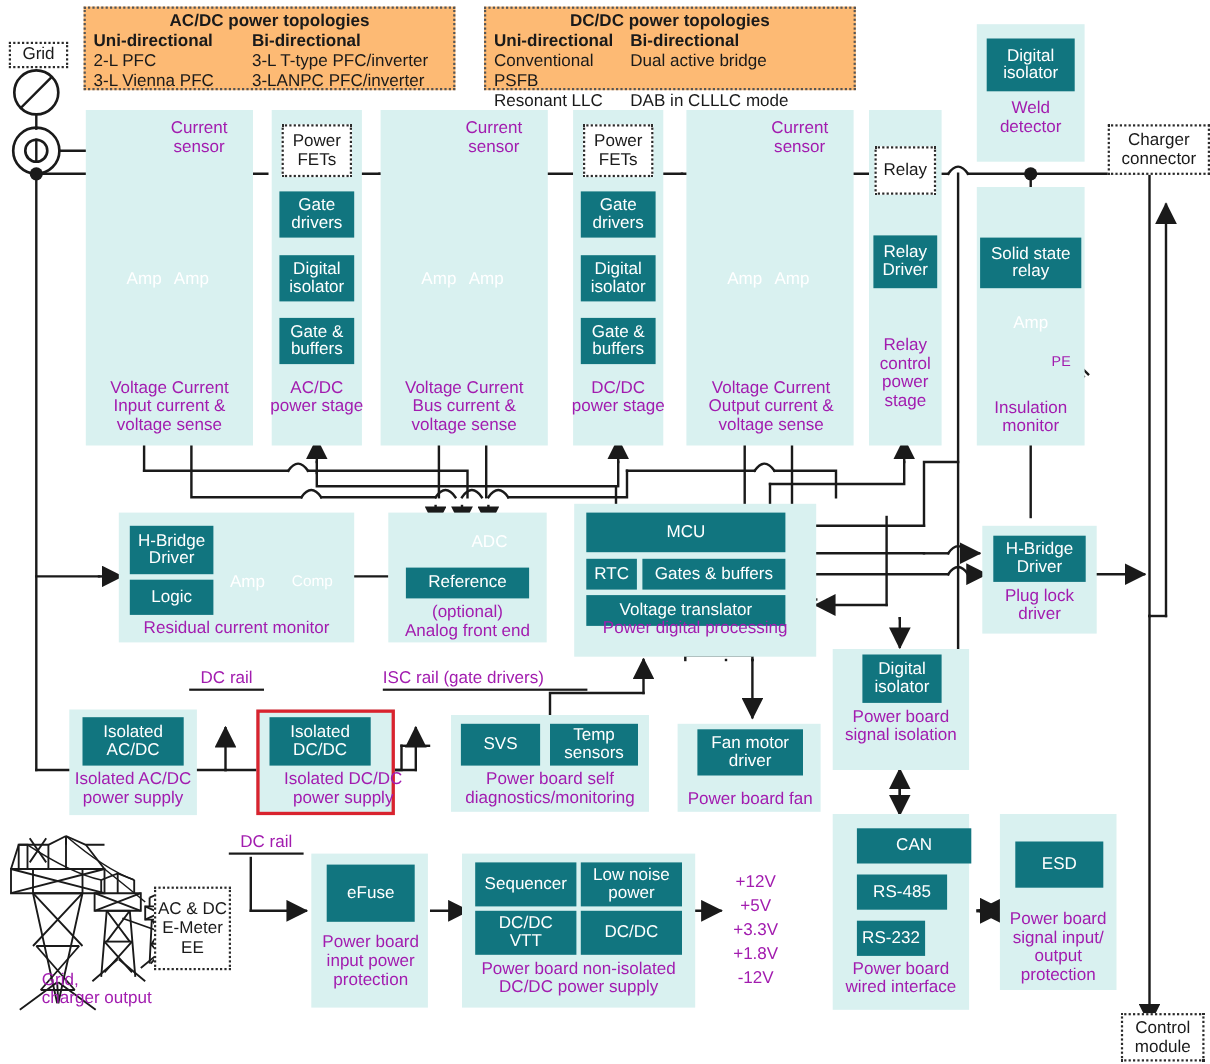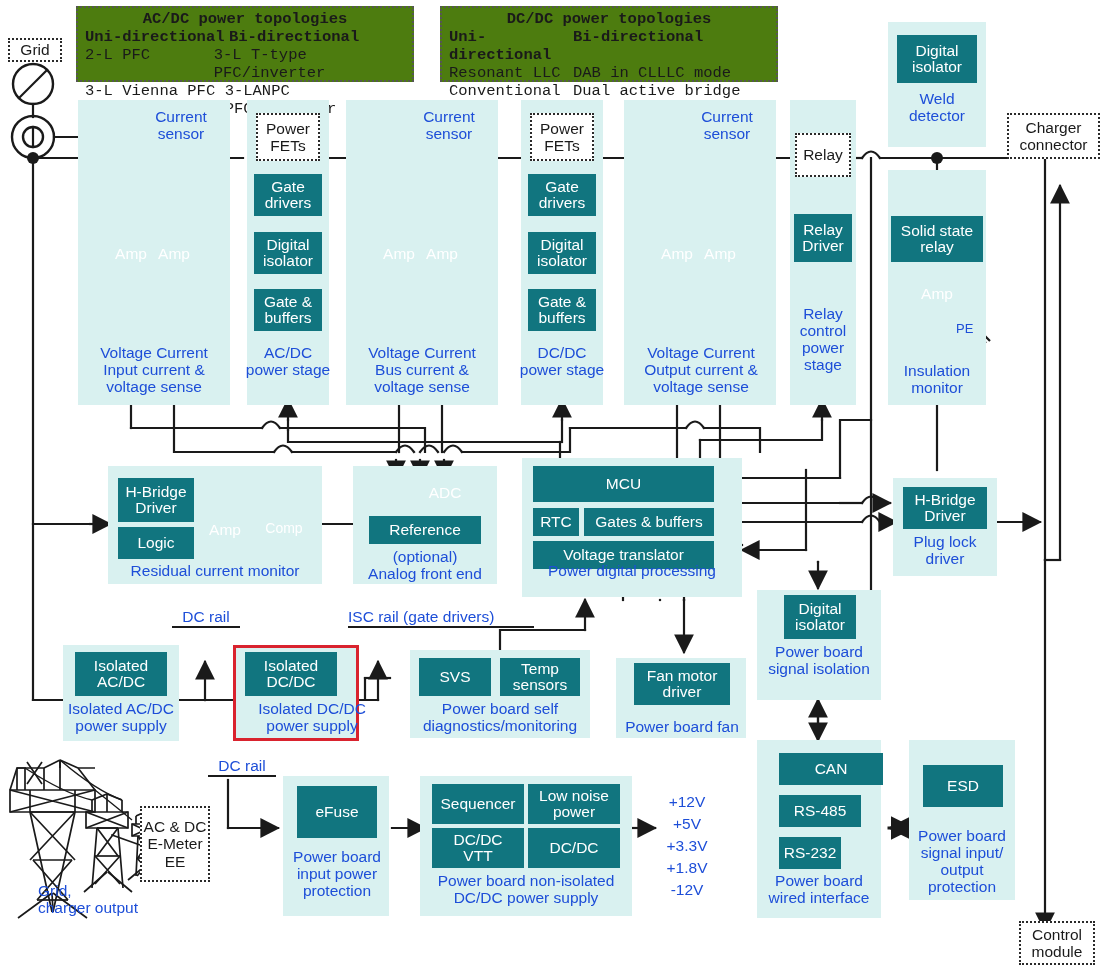--- a/index.html
+++ b/index.html
@@ -1,23 +1,23 @@
 <!DOCTYPE html>
 <html><head>
 <meta charset="utf-8">
 <style>
   html,body{margin:0;padding:0;background:#fff;}
   body{font-family:"Liberation Sans",sans-serif;color:#1a1a1a;}
   #stage{position:relative;width:1100px;height:967px;overflow:hidden;background:#fff;}
   #wires{position:absolute;left:0;top:0;width:1100px;height:967px;pointer-events:none;}
   .panel{position:absolute;background:#d9f1f0;box-sizing:border-box;}
   .teal{position:absolute;background:#11757f;color:#fff;display:flex;align-items:center;justify-content:center;text-align:center;line-height:1.06;box-sizing:border-box;font-size:15.5px;}
-  .lbl{position:absolute;text-align:center;line-height:1.1;font-size:15.5px;color:#1d4ed8;}
+  .lbl{position:absolute;text-align:center;line-height:1.1;font-size:15.5px;color:#a21caf;}
   .dash{position:absolute;box-sizing:border-box;border:2px dotted #2a2a2a;background:#fff;display:flex;align-items:center;justify-content:center;text-align:center;line-height:1.1;font-size:15.5px;}
-  .topo{position:absolute;box-sizing:border-box;border:2px dotted #555;background:#4d7c0f;padding:3px 7px 5px 7px;font-family:Liberation Mono, monospace;}
+  .topo{position:absolute;box-sizing:border-box;border:2px dotted #555;background:#fdba74;padding:3px 7px 5px 7px;}
   .topo .t{text-align:center;font-weight:bold;font-size:15.5px;line-height:1.15;}
   .topo .r{display:flex;font-size:15.5px;line-height:1.16;}
   .topo .b{font-weight:bold;}
   .redbox{position:absolute;box-sizing:border-box;border:3px solid #d9232e;}
   .small{font-size:13px;}
 </style>
 </head>
 <body>
 
 <div id="stage">
@@ -316,26 +316,26 @@
       </div>
 </div>
 
 <div class="topo" style="left:440px;top:6px;width:338px;height:76px;">
   <div class="t">DC/DC power topologies</div>
   <div class="r">
         <div class="b" style="width:124px;">Uni-directional</div>
         <div class="b">Bi-directional</div>
       </div>
   <div class="r">
+        <div style="width:124px;">Conventional PSFB</div>
+        <div>Dual active bridge</div>
+      </div>
+  <div class="r">
         <div style="width:124px;">Resonant LLC</div>
         <div>DAB in CLLLC mode</div>
-      </div>
-  <div class="r">
-        <div style="width:124px;">Conventional PSFB</div>
-        <div>Dual active bridge</div>
       </div>
 </div>
 
 <div class="dash" style="left:8px;top:38px;width:54px;height:24px;">Grid</div>
 
 <div class="panel" style="left:78px;top:100px;width:152px;height:305px;"></div>
 <div class="lbl" style="left:136px;top:108px;width:90px;">
   <span>Current</span><br><span>sensor</span>
 </div>
 <div class="lbl" style="left:100px;top:245px;width:62px;color:#fff;">Amp</div>

